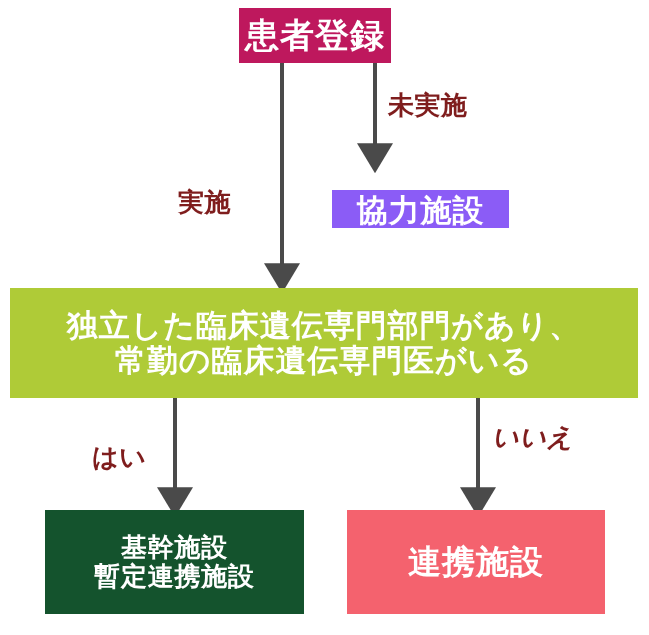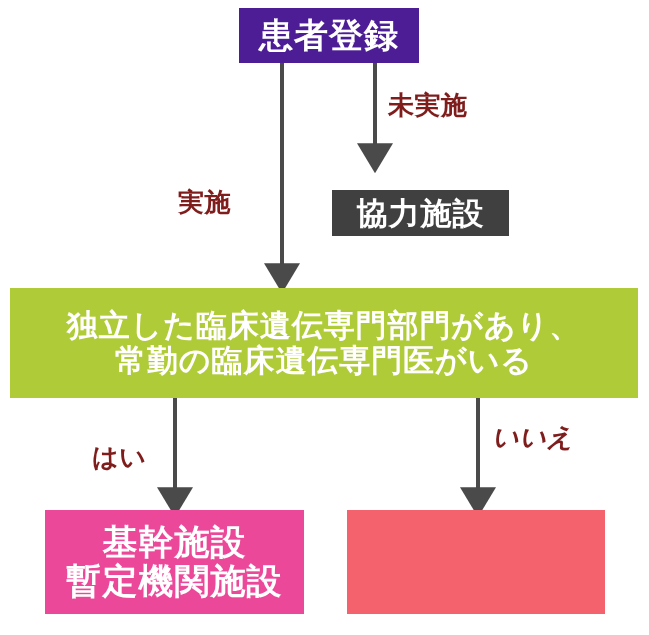--- a/index.html
+++ b/index.html
@@ -27,55 +27,56 @@
     font-weight: 700;
     letter-spacing: 0.03em;
     line-height: 1.12;
     box-sizing: border-box;
   }
 
   
   .node-start {
     left: 239px;
     top: 8px;
-    width: 180px;
+    width: 152px;
     height: 55px;
-    background: #4c1d95;
+    background: #be185d;
     font-size: 34px;
     justify-content: center;
   }
   .node-coop {
     left: 332px;
     top: 190px;
     width: 177px;
-    height: 46px;
-    background: #404040;
+    height: 38px;
+    background: #8b5cf6;
     font-size: 31px;
+    align-items: flex-end;
   }
   .node-decision {
     left: 10px;
     top: 288px;
     width: 628px;
     height: 110px;
     background: #AFCB37;
     font-size: 31px;
     flex-direction: column;
     padding: 20px 8px;
   }
   .node-decision .line {
     display: block;
     white-space: nowrap;
   }
   .node-core {
     left: 45px;
     top: 510px;
     width: 259px;
     height: 104px;
-    background: #ec4899;
-    font-size: 35px;
+    background: #14532d;
+    font-size: 26px;
     flex-direction: column;
     text-align: center;
   }
   .node-partner {
     left: 347px;
     top: 510px;
     width: 258px;
     height: 104px;
     background: #F4626E;
     font-size: 33px;
@@ -138,19 +139,20 @@
     <span>協力施設</span>
   </div>
 
   <div class="node node-decision">
     <span class="line">独立した臨床遺伝専門部門があり、</span>
     <span class="line">常勤の臨床遺伝専門医がいる</span>
   </div>
 
   <div class="node node-core">
     <span class="line">基幹施設</span>
-    <span class="line">暫定機関施設</span>
+    <span class="line">暫定連携施設</span>
   </div>
 
   <div class="node node-partner">
+    <span class="line">連携施設</span>
   </div>
 
 </div>
 
 </body></html>

